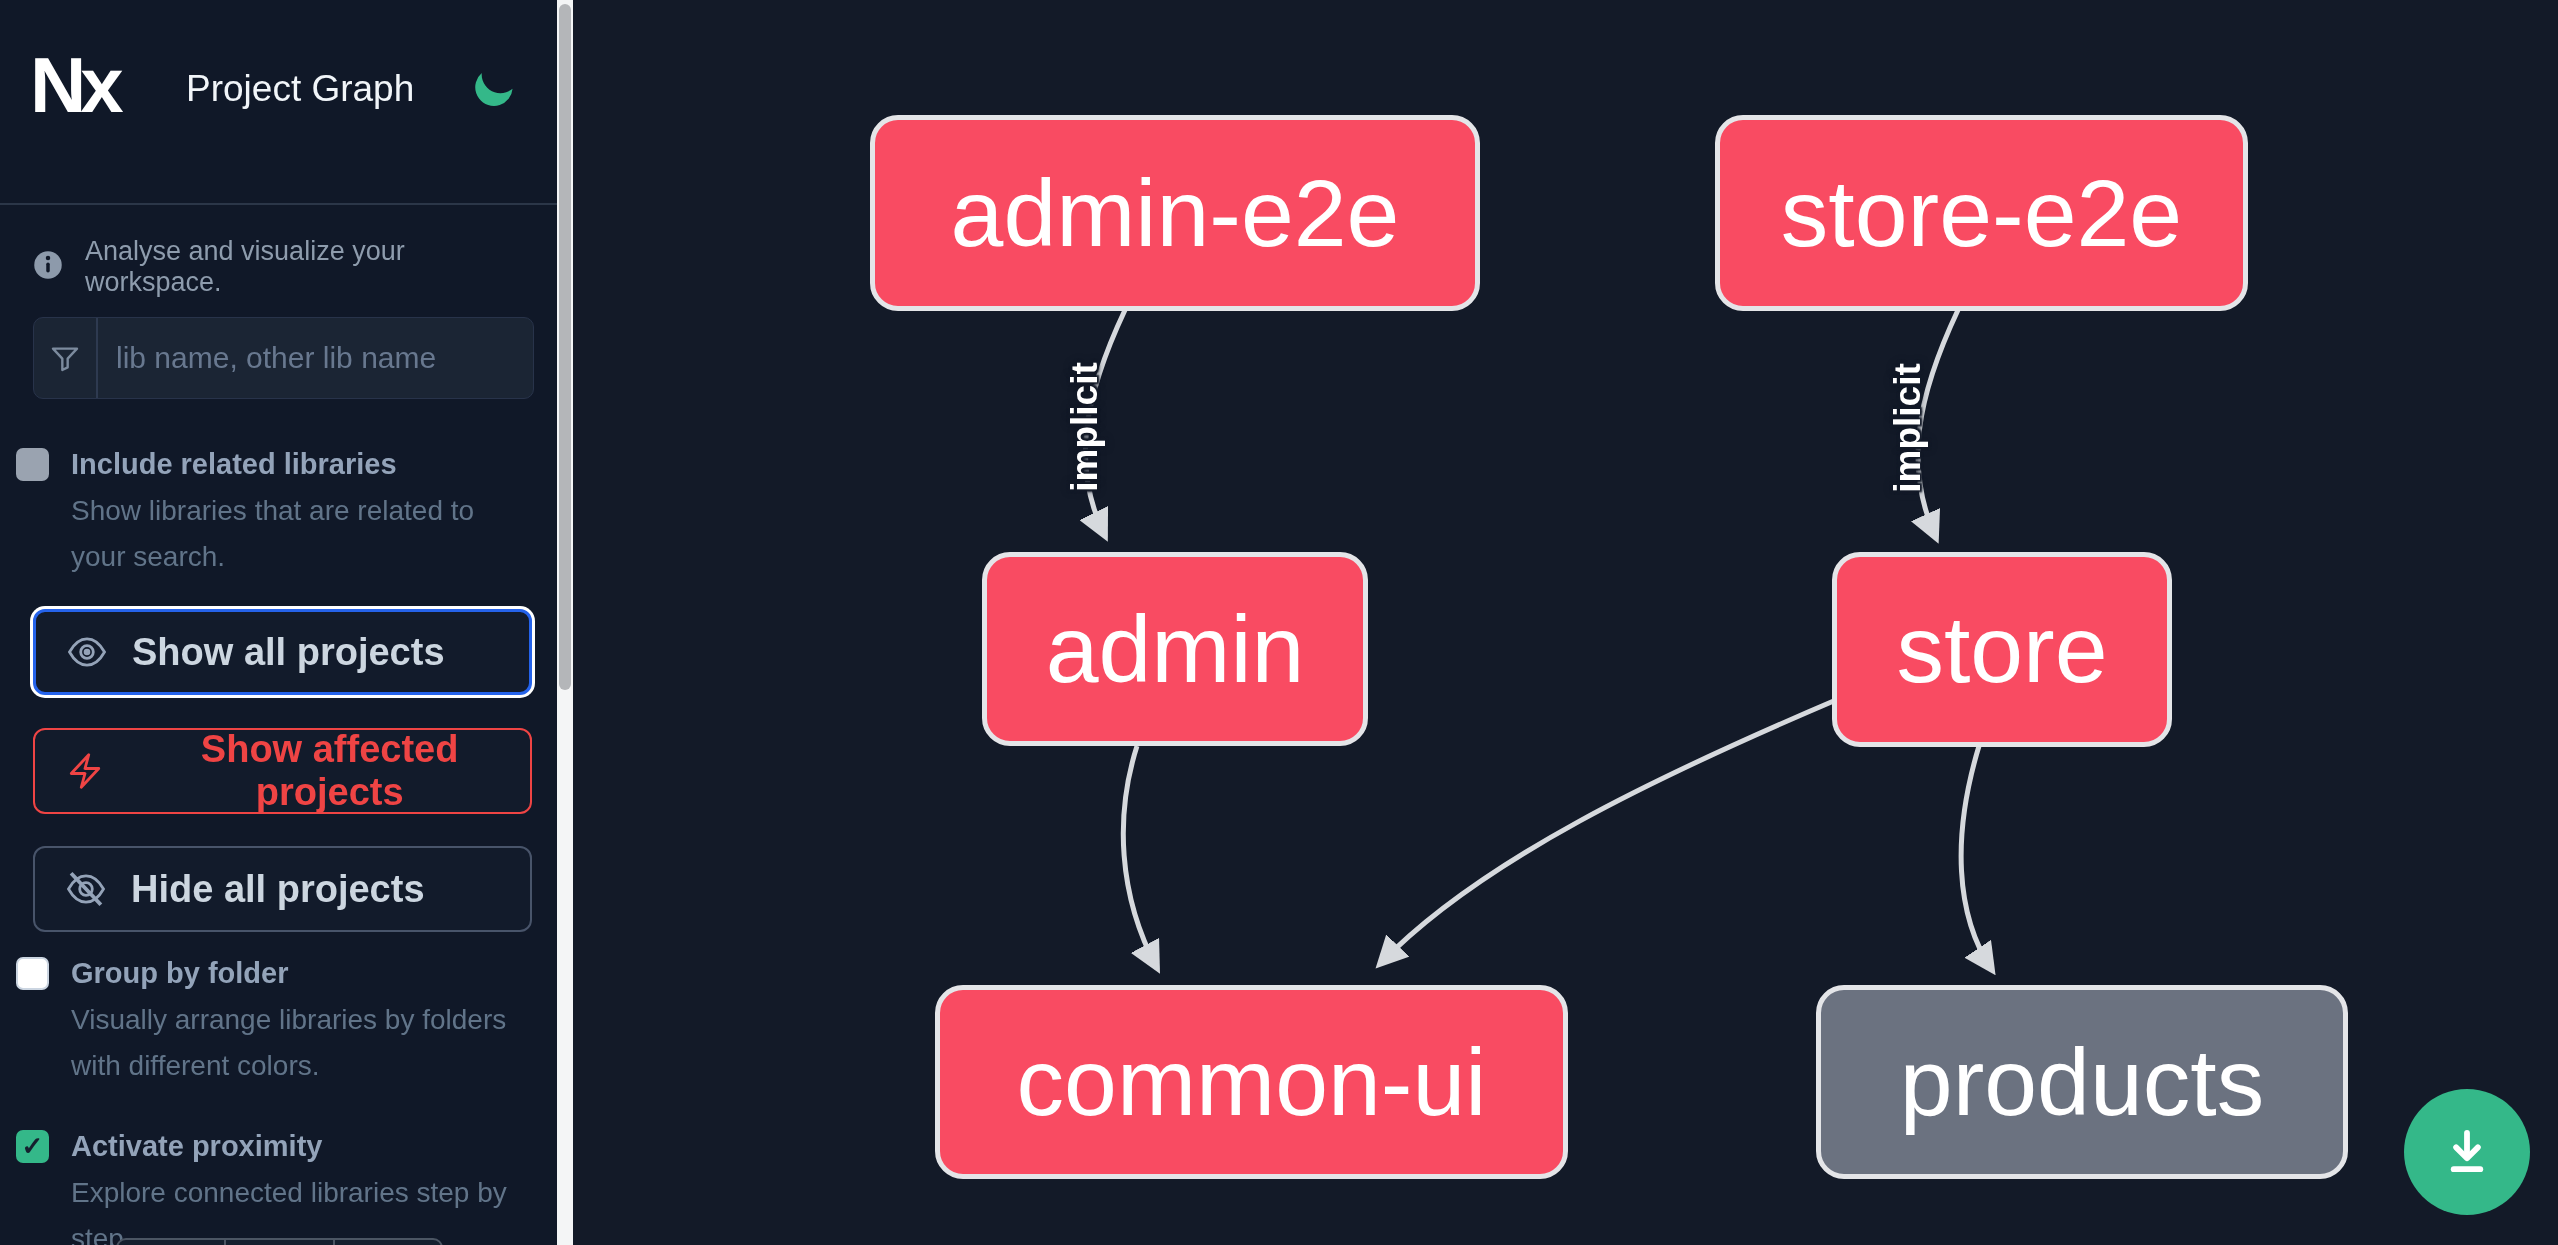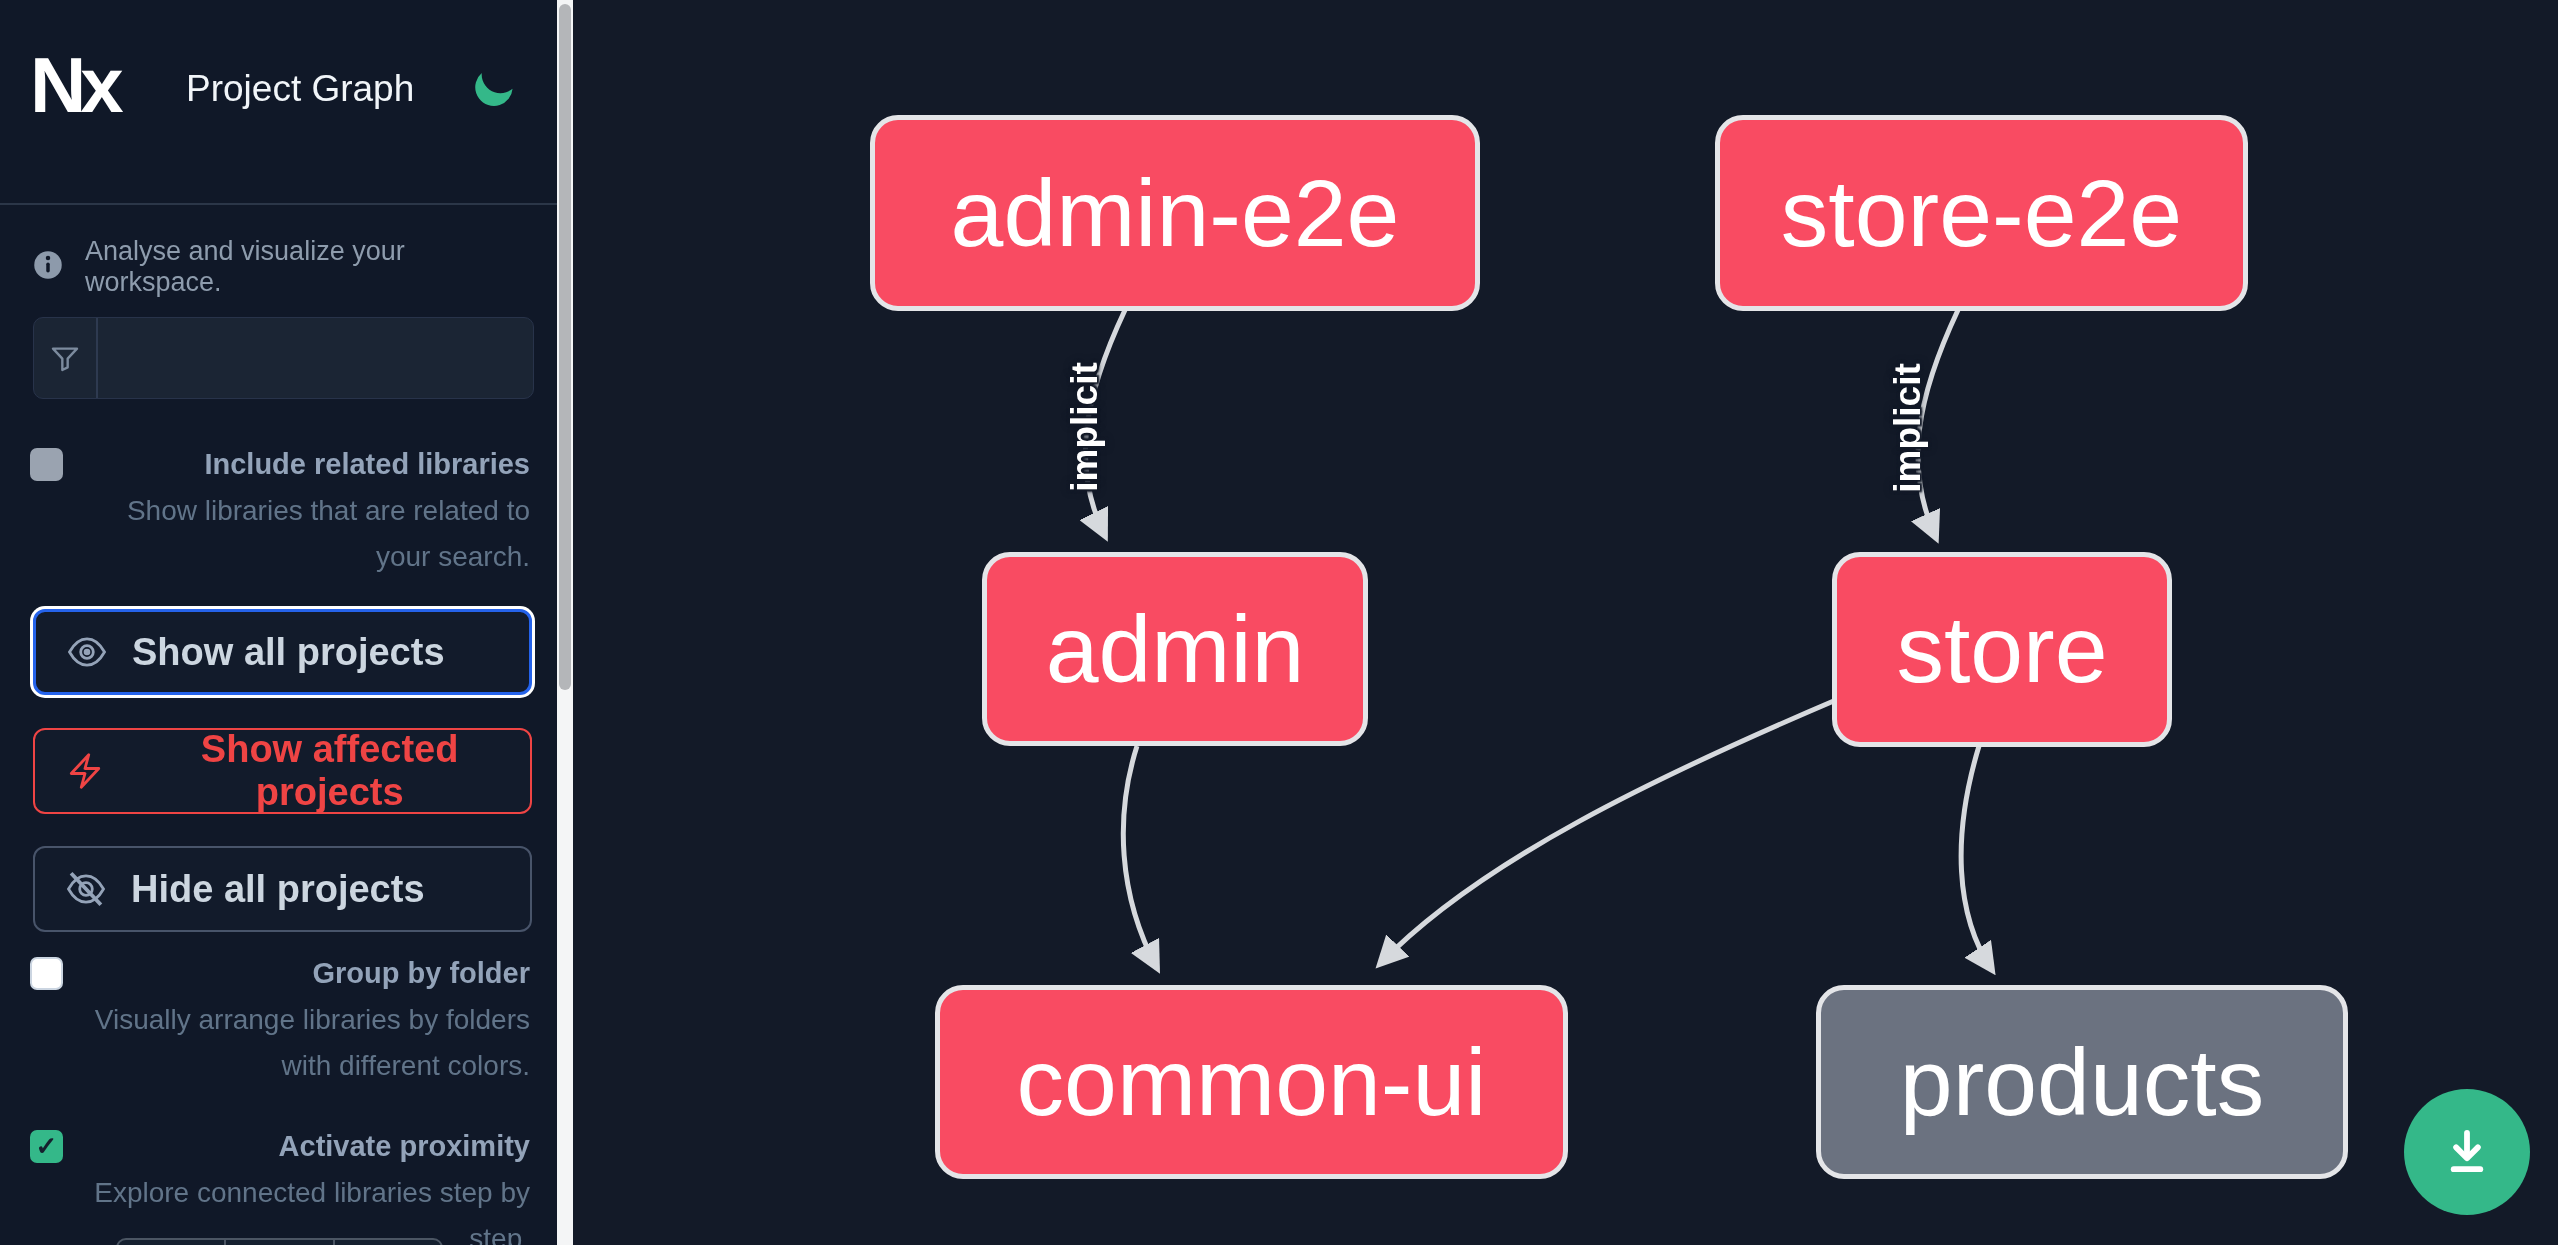--- a/index.html
+++ b/index.html
@@ -18,21 +18,21 @@
   .tagline-row .txt { font-size:27px; color:#8e9cad; }
 
   .search-box { position:absolute; left:33px; top:317px; width:501px; height:82px; background:#1b2534;
                 border:1px solid #28334a; border-radius:10px; display:flex; align-items:center; }
   .search-icon-cell { width:64px; height:100%; display:flex; align-items:center; justify-content:center;
                       border-right:2px solid #2e3a50; }
   .search-box input { flex:1; height:100%; background:transparent; border:none; outline:none;
                       font-family:"Liberation Sans",sans-serif; font-size:30px; color:#cbd5e1; padding:0 18px; }
   .search-box input::placeholder { color:#68788f; }
 
-  .toggle { position:absolute; left:30px; width:500px; display:flex; align-items:flex-start;text-align:right; }
+  .toggle { position:absolute; left:16px; width:500px; display:flex; align-items:flex-start; }
   .cbox { width:33px; height:33px; border-radius:7px; flex:none; margin-top:2px; }
   .cbox.muted { background:#9aa3b0; }
   .cbox.white { background:#ffffff; border:2px solid #cbd5e1; }
   .cbox.green { background:#34b889; color:#15202e; font-size:26px; font-weight:bold;
                 display:flex; align-items:center; justify-content:center; }
   .toggle .tcol { margin-left:22px; width:450px; }
   .tlabel { font-size:29px; font-weight:bold; color:#93a3b9; line-height:36px; }
   .tdesc { font-size:28px; color:#617489; line-height:46px; margin-top:6px; }
 
   .sb-btn { position:absolute; left:33px; width:499px; height:86px; border-radius:12px; background:#121b2b;
@@ -97,20 +97,21 @@
     </span>
     <span class="txt">Analyse and visualize your workspace.</span>
   </div>
 
   <div class="search-box">
     <span class="search-icon-cell">
       <svg width="32" height="32" viewBox="0 0 24 24" fill="none" stroke="#7c8b9e" stroke-width="1.8" stroke-linejoin="round">
         <path d="M3 5h18l-7 7.5V19l-4 2v-8.5L3 5z"></path>
       </svg>
     </span>
+    <input type="text" placeholder="lib name, other lib name" style="">
   </div>
 
   <div class="toggle" style="top:446px">
     <span class="cbox muted"></span>
     <span class="tcol">
       <span class="tlabel">Include related libraries</span>
       <div class="tdesc">Show libraries that are related to your search.</div>
     </span>
   </div>
 

